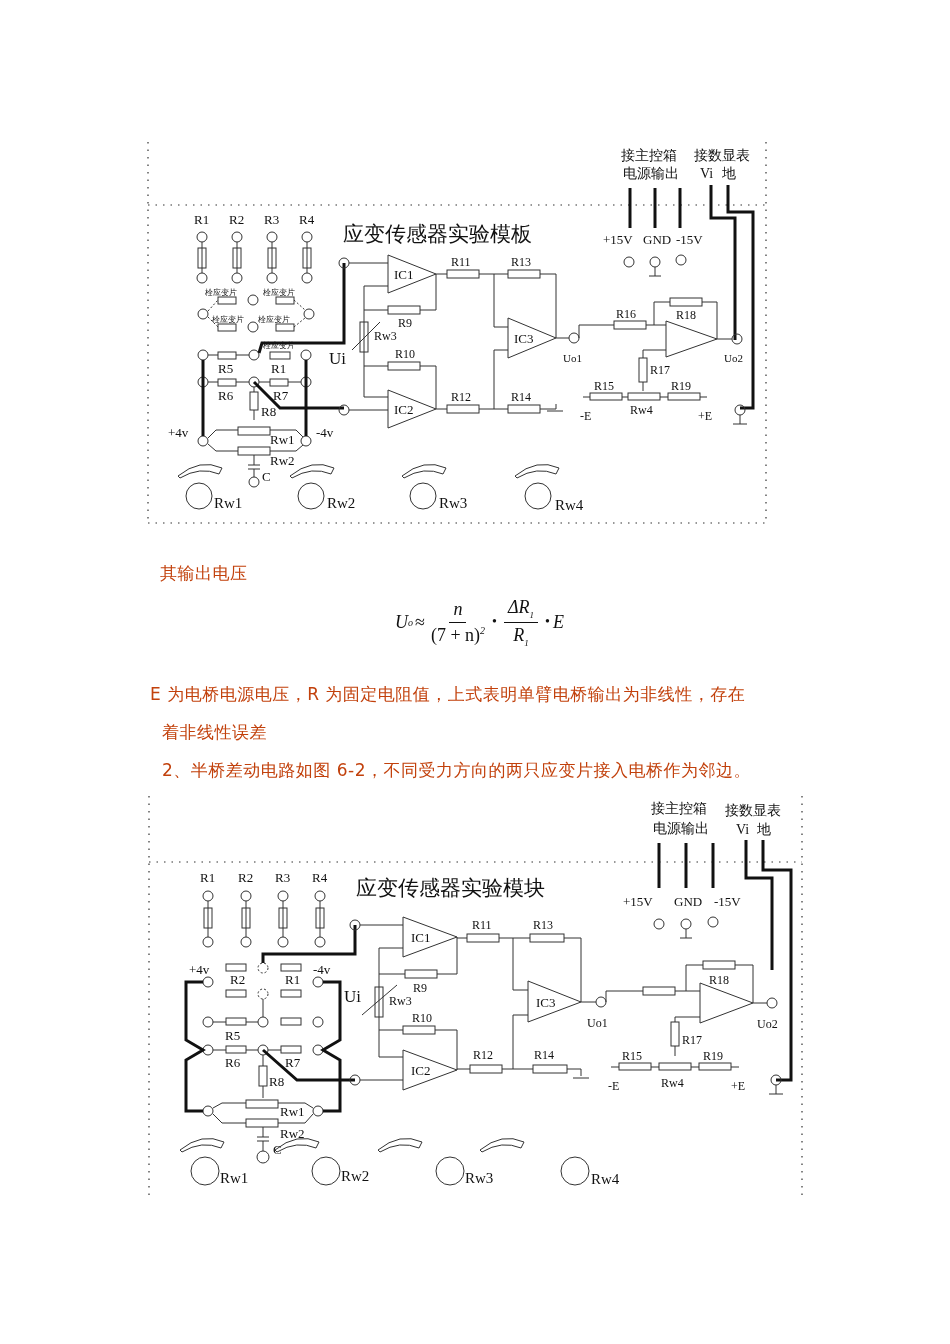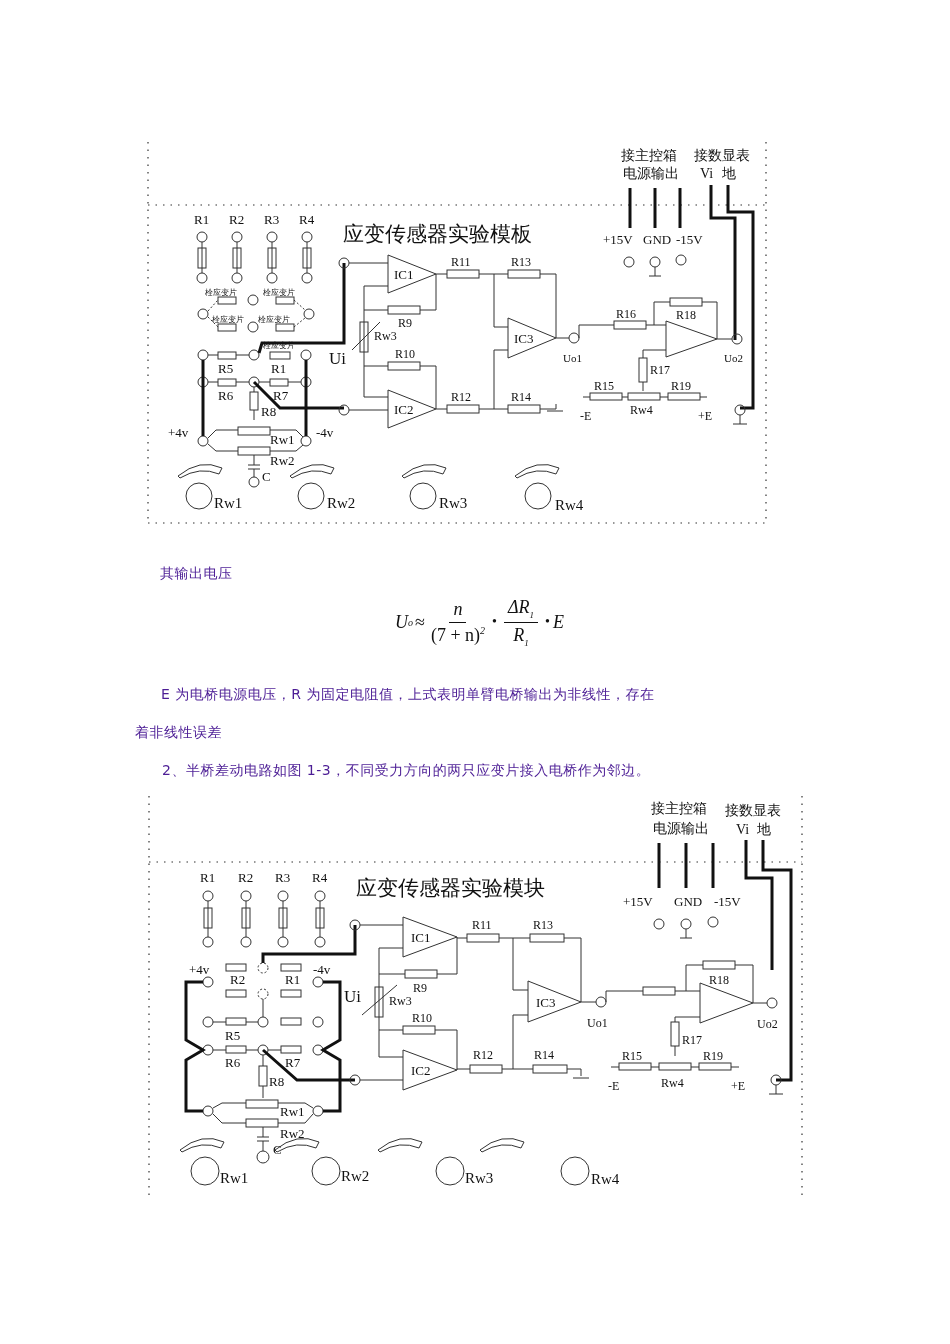--- a/index.html
+++ b/index.html
@@ -1,20 +1,20 @@
 <!DOCTYPE html>
 <html><head>
 <meta charset="utf-8">
 <style>
   html, body { margin:0; padding:0; background:#ffffff; }
   body { width:950px; height:1344px; position:relative; overflow:hidden; font-family:"DejaVu Sans", sans-serif; color:#111; }
   .fig { position:absolute; }
   svg text { font-family:"Liberation Serif", "DejaVu Serif", serif; fill:#111; }
   svg .cjk { font-family:"DejaVu Sans", sans-serif; }
-  .para { position:absolute; font-size:14px; line-height:20px; white-space:nowrap; color:#4c1d95; letter-spacing:0.5px; }
+  .para { position:absolute; font-size:17px; line-height:20px; white-space:nowrap; color:#c2410c; letter-spacing:0.5px; }
   .formula { position:absolute; left:395px; top:597px; height:50px; font-family:"Liberation Serif", serif; font-style:italic; font-size:18px; display:flex; align-items:center; }
   .frac { display:inline-flex; flex-direction:column; align-items:center; margin:0 4px; }
   .frac .num { border-bottom:1px solid #111; padding:0 4px 2px; }
   .frac .den { padding-top:2px; }
   .dot { font-style:normal; margin:0 3px; font-size:14px; }
 </style>
 </head>
 <body>
 
 <svg class="fig" style="left:140px;top:135px" width="640" height="400" viewBox="140 135 640 400">
@@ -262,23 +262,23 @@
   </span>
   <span class="dot">•</span>
   <span class="frac">
     <span class="num"><span>ΔR</span><sub style="font-size:9px">1</sub></span>
     <span class="den"><span>R</span><sub style="font-size:9px">1</sub></span>
   </span>
   <span class="dot">•</span>
   <span>E</span>
 </div>
 
-<div class="para" style="left:161px;top:684px;">E 为电桥电源电压，R 为固定电阻值，上式表明单臂电桥输出为非线性，存在</div>
-<div class="para" style="left:135px;top:722px;">着非线性误差</div>
-<div class="para" style="left:162px;top:760px;">2、半桥差动电路如图 1-3，不同受力方向的两只应变片接入电桥作为邻边。</div>
+<div class="para" style="left:150px;top:684px;">E 为电桥电源电压，R 为固定电阻值，上式表明单臂电桥输出为非线性，存在</div>
+<div class="para" style="left:162px;top:722px;">着非线性误差</div>
+<div class="para" style="left:162px;top:760px;">2、半桥差动电路如图 6-2，不同受力方向的两只应变片接入电桥作为邻边。</div>
 
 <svg class="fig" style="left:140px;top:790px" width="680" height="420" viewBox="140 790 680 420">
   <g stroke="#333" stroke-width="1.2" stroke-dasharray="1.5 6" fill="none">
     <line x1="149" y1="796" x2="149" y2="1198"></line>
     <line x1="802" y1="796" x2="802" y2="1198"></line>
     <line x1="149" y1="862" x2="802" y2="862"></line>
   </g>
   <text x="356" y="895" font-size="21" class="cjk">应变传感器实验模块</text>
 
   <text class="cjk" x="651" y="813" font-size="14">接主控箱</text>

